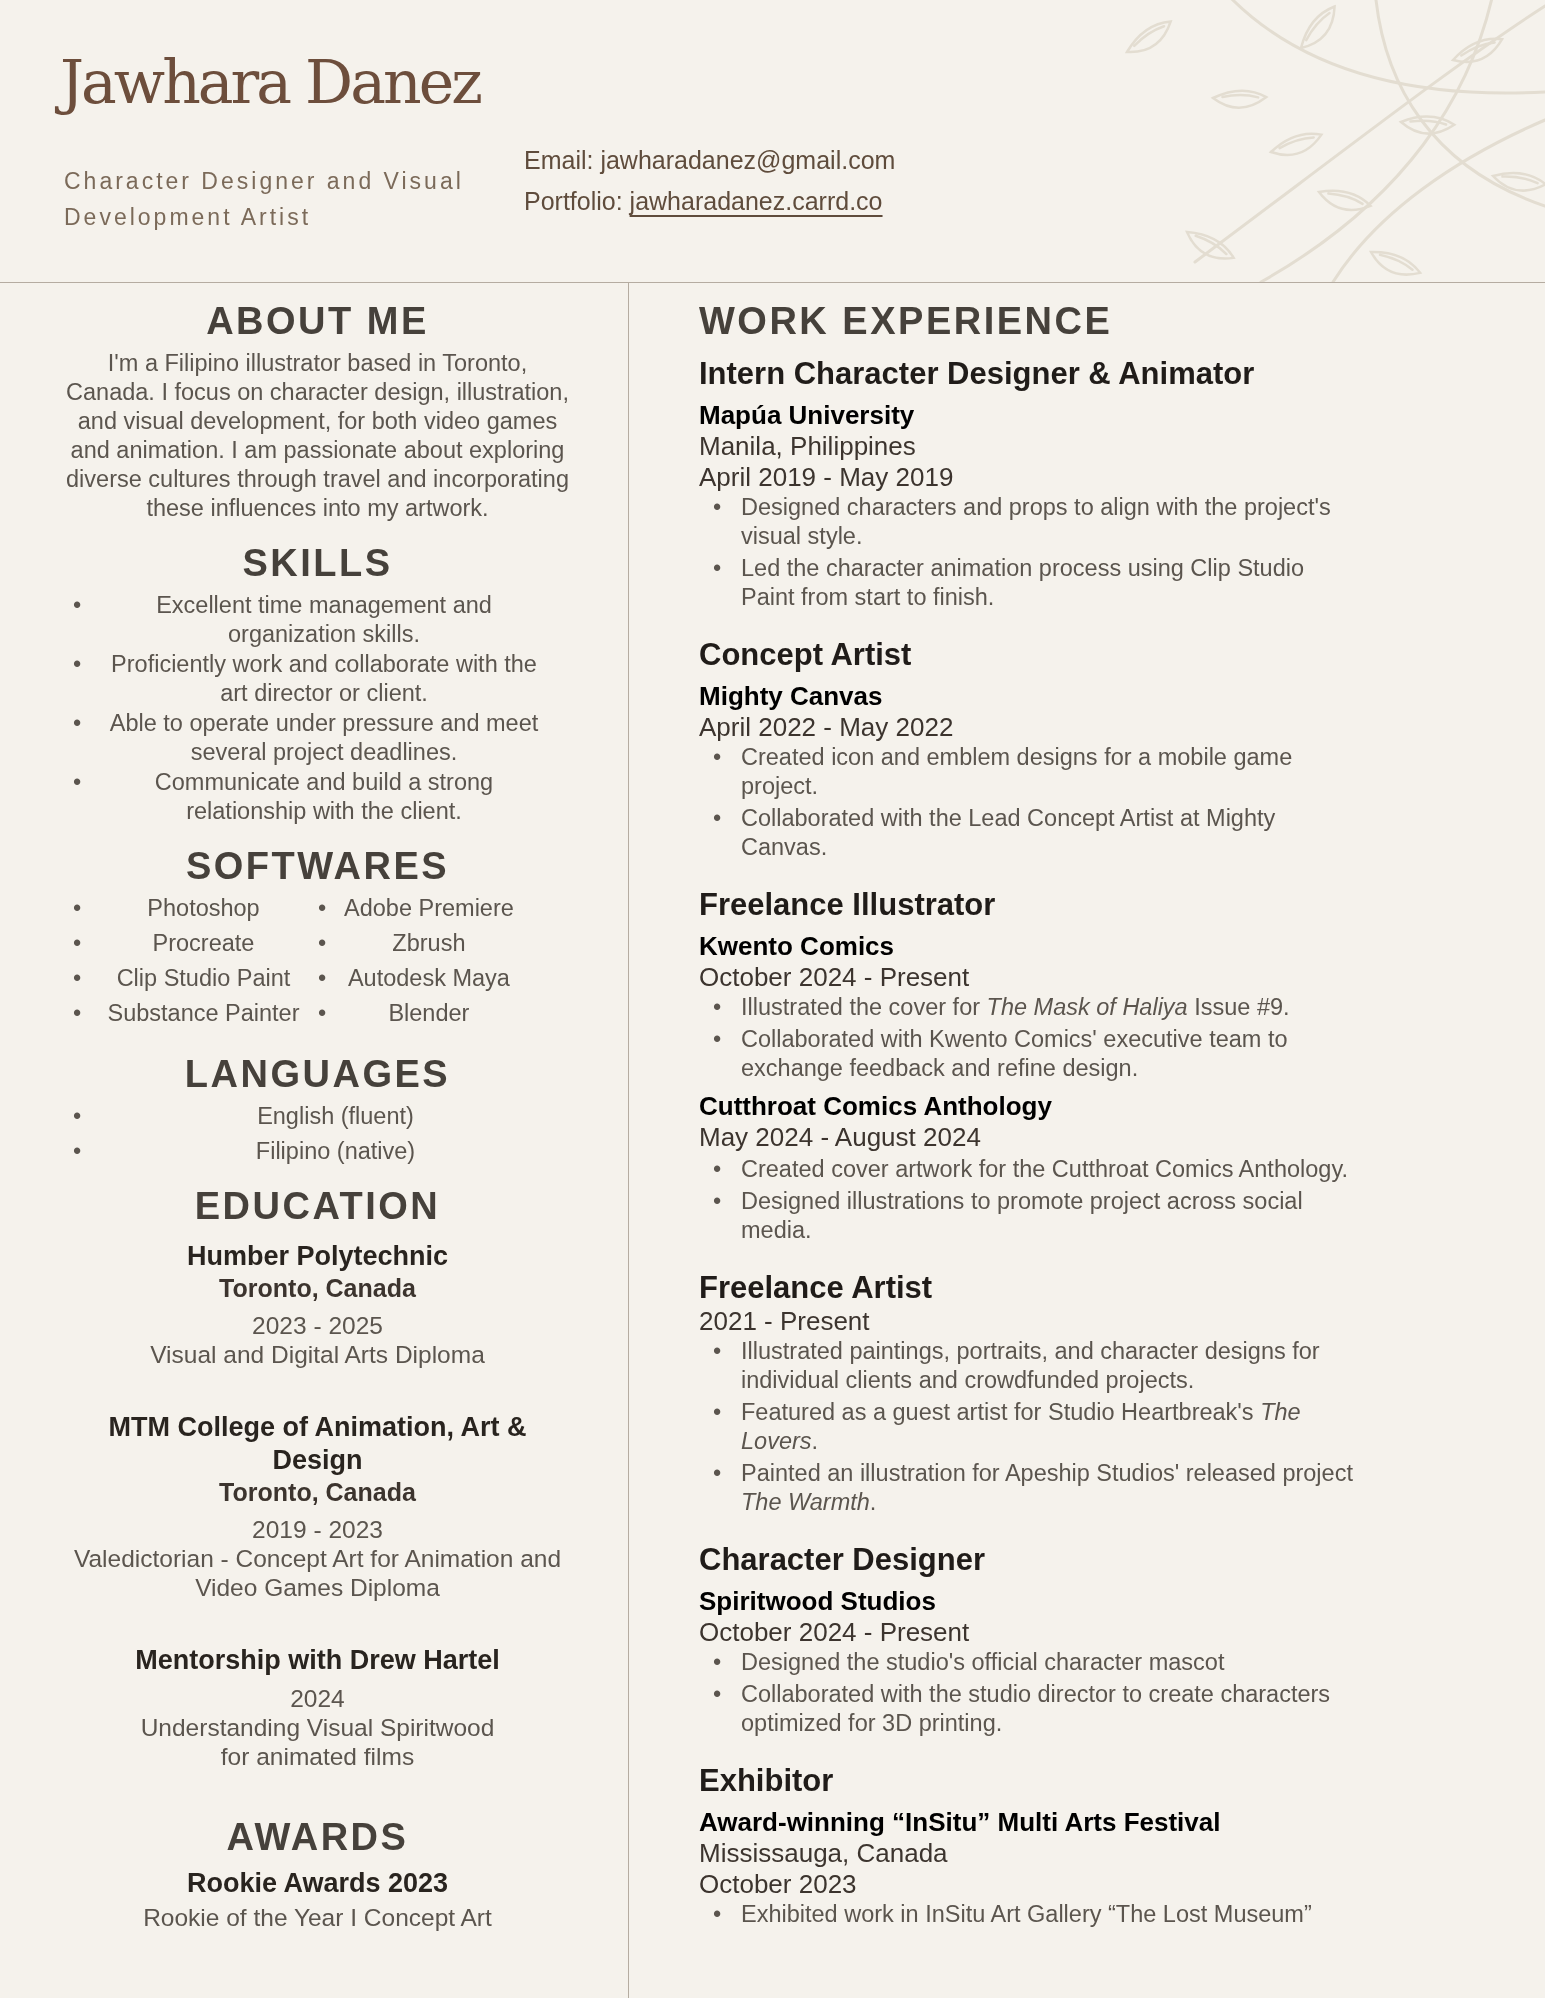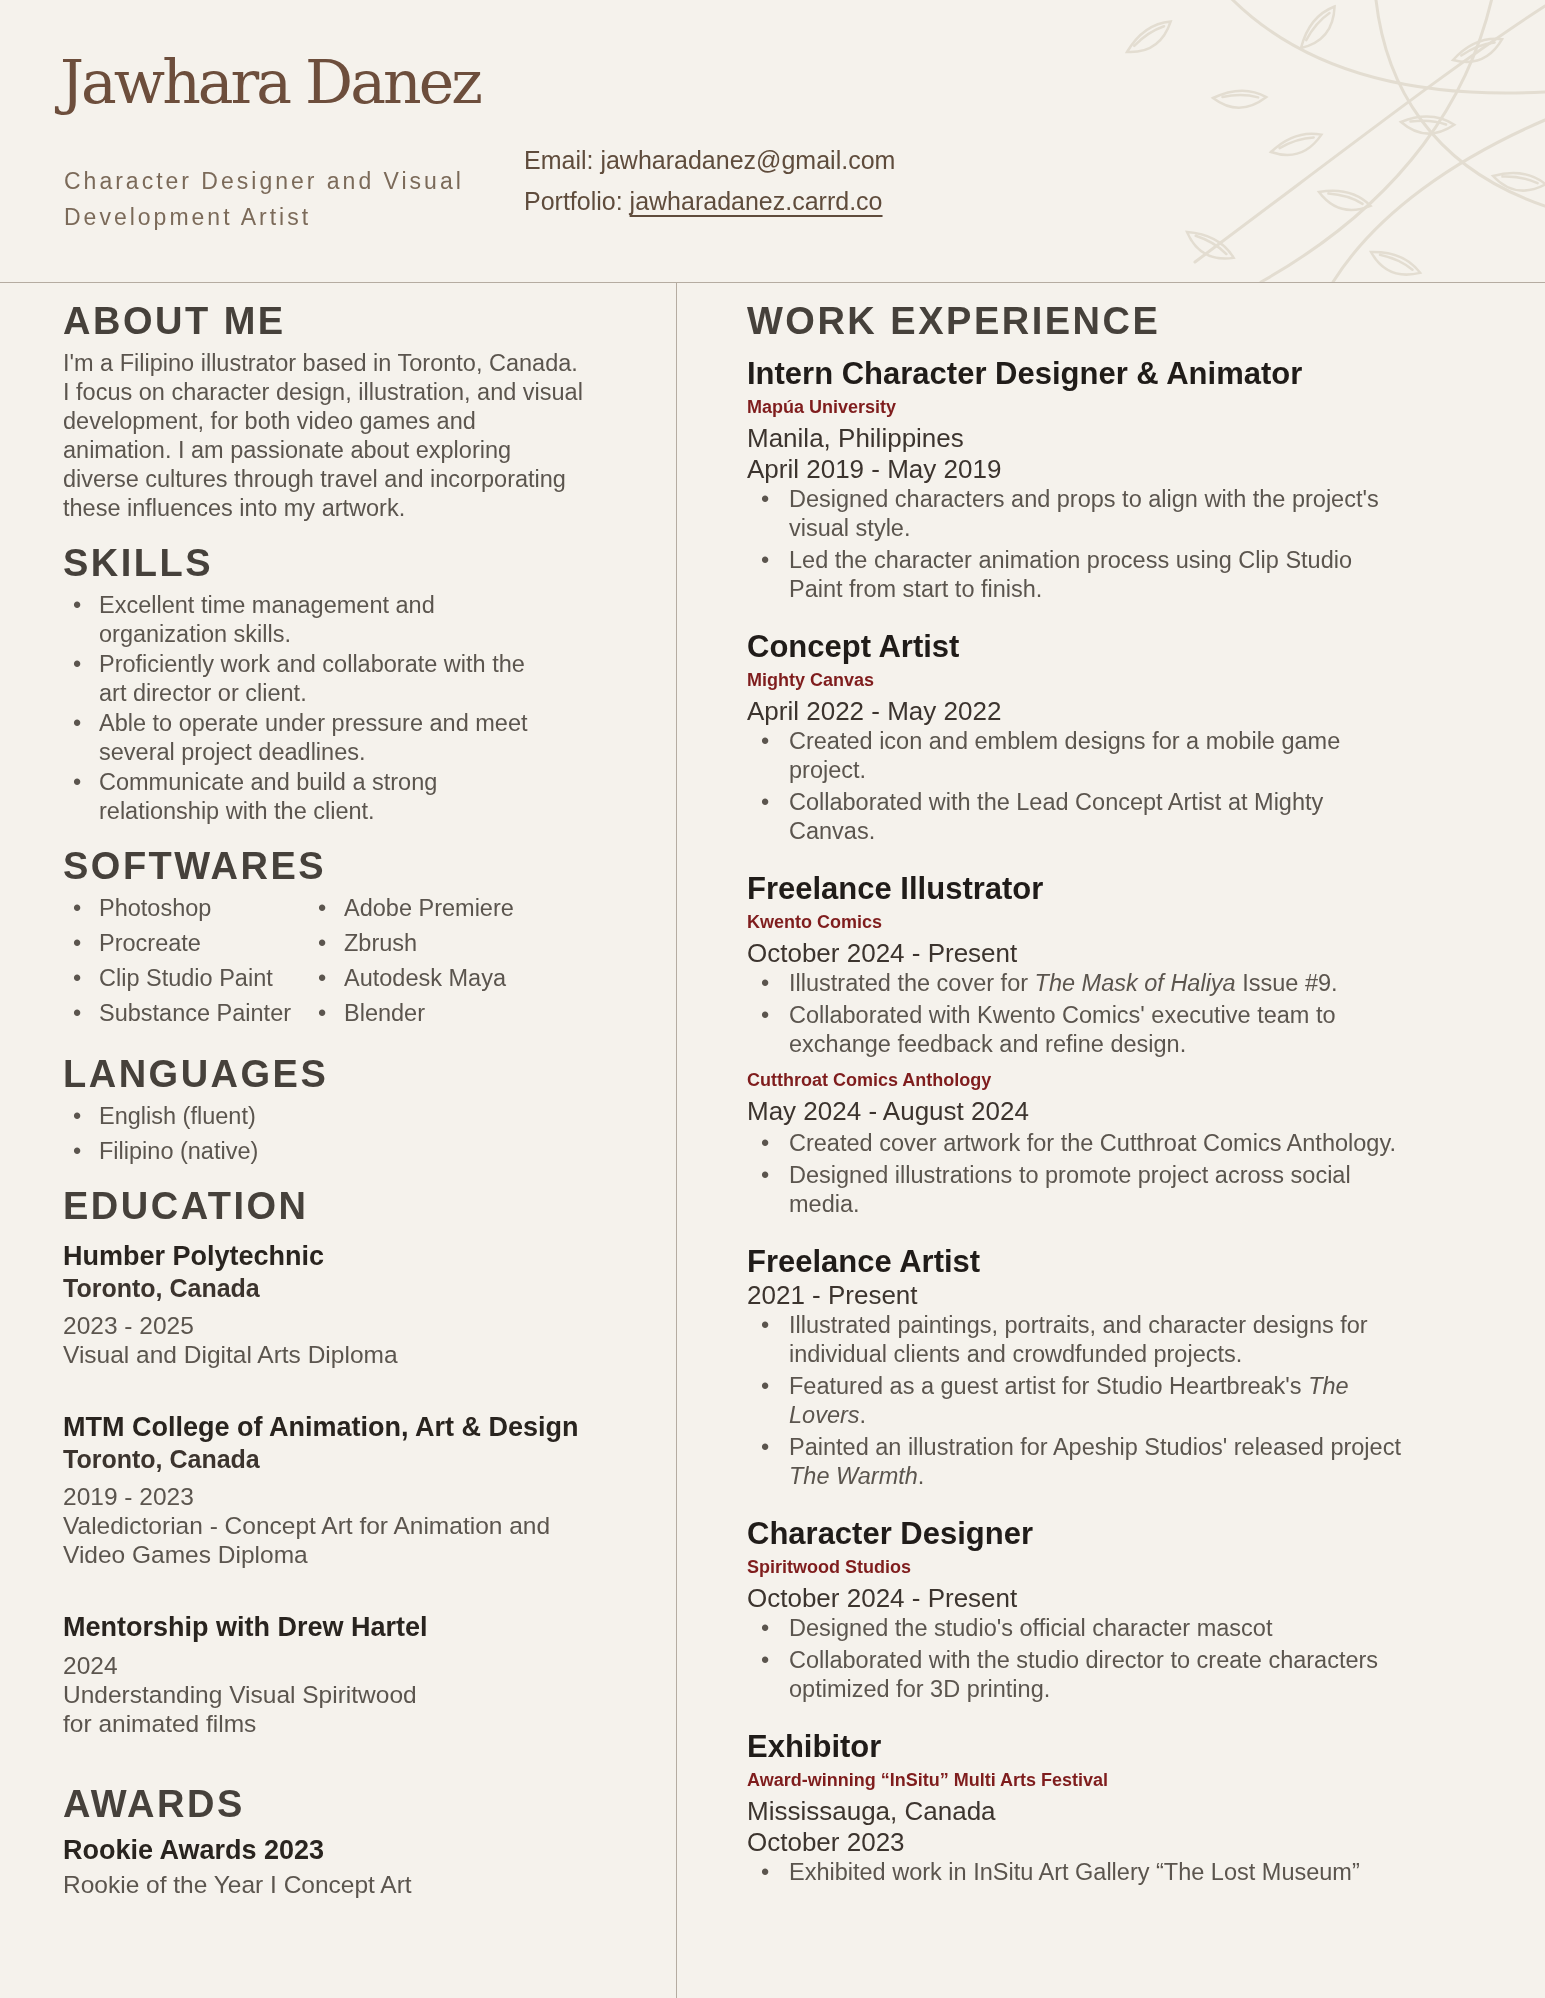--- a/index.html
+++ b/index.html
@@ -39,23 +39,24 @@
   .contact{
     position:absolute;left:524px;top:128px;
     font-size:25px;line-height:41px;
     color:#5f4c3c;
     margin-top:12px;
   }
   .contact .link{text-decoration:underline;text-underline-offset:5px;cursor:pointer;}
   
   .main{display:flex;align-items:stretch;min-height:1715px;}
   .col-left{
-    width:677px;box-sizing:border-box;
+    width:629px;box-sizing:border-box;
     border-right:1px solid #b5aca1;
     padding:14px 56px 0 63px;
+    text-align:center;
   }
   .col-right{
     flex:1;box-sizing:border-box;
     padding:14px 63px 0 70px;
   }
   h2{
     margin:0;
     font-size:38px;line-height:48px;
     font-weight:700;letter-spacing:2.5px;
     color:#46413b;
@@ -76,21 +77,21 @@
   .edu-school{font-size:27px;line-height:33px;font-weight:700;color:#29241f;margin:0;}
   .edu-loc{font-size:25px;line-height:31px;font-weight:700;color:#3c342e;}
   .edu-dates{font-size:24.5px;line-height:29px;color:#5b554e;margin-top:7px;}
   .edu-detail{font-size:24.5px;line-height:29px;color:#5b554e;}
   .awards-title{font-size:27px;line-height:33px;font-weight:700;color:#29241f;margin-top:6px;}
   .awards-detail{font-size:24.5px;line-height:30px;color:#5b554e;margin-top:3px;}
   
   .job{margin-top:24px;max-width:736px;}
   .job:first-of-type{margin-top:10px;}
   .job-title{margin:0;font-size:31px;line-height:37px;font-weight:700;color:#201c19;}
-  .job-company{font-size:18px;line-height:31px;font-weight:700;color:#7f1d1d;}
+  .job-company{font-size:26px;line-height:31px;font-weight:700;color:#000000;margin-top:8px;}
   .job-meta{font-size:26px;line-height:31px;color:#3c342e;}
   .job ul{margin-top:0;padding-right:76px;}
   .job li{padding-left:42px;font-size:23.5px;line-height:29px;margin-bottom:3px;}
   .job li::before{left:14px;}
   .job-sub{margin-top:6px;}
   em{font-style:italic;}
 </style>
 </head>
 <body>
 

